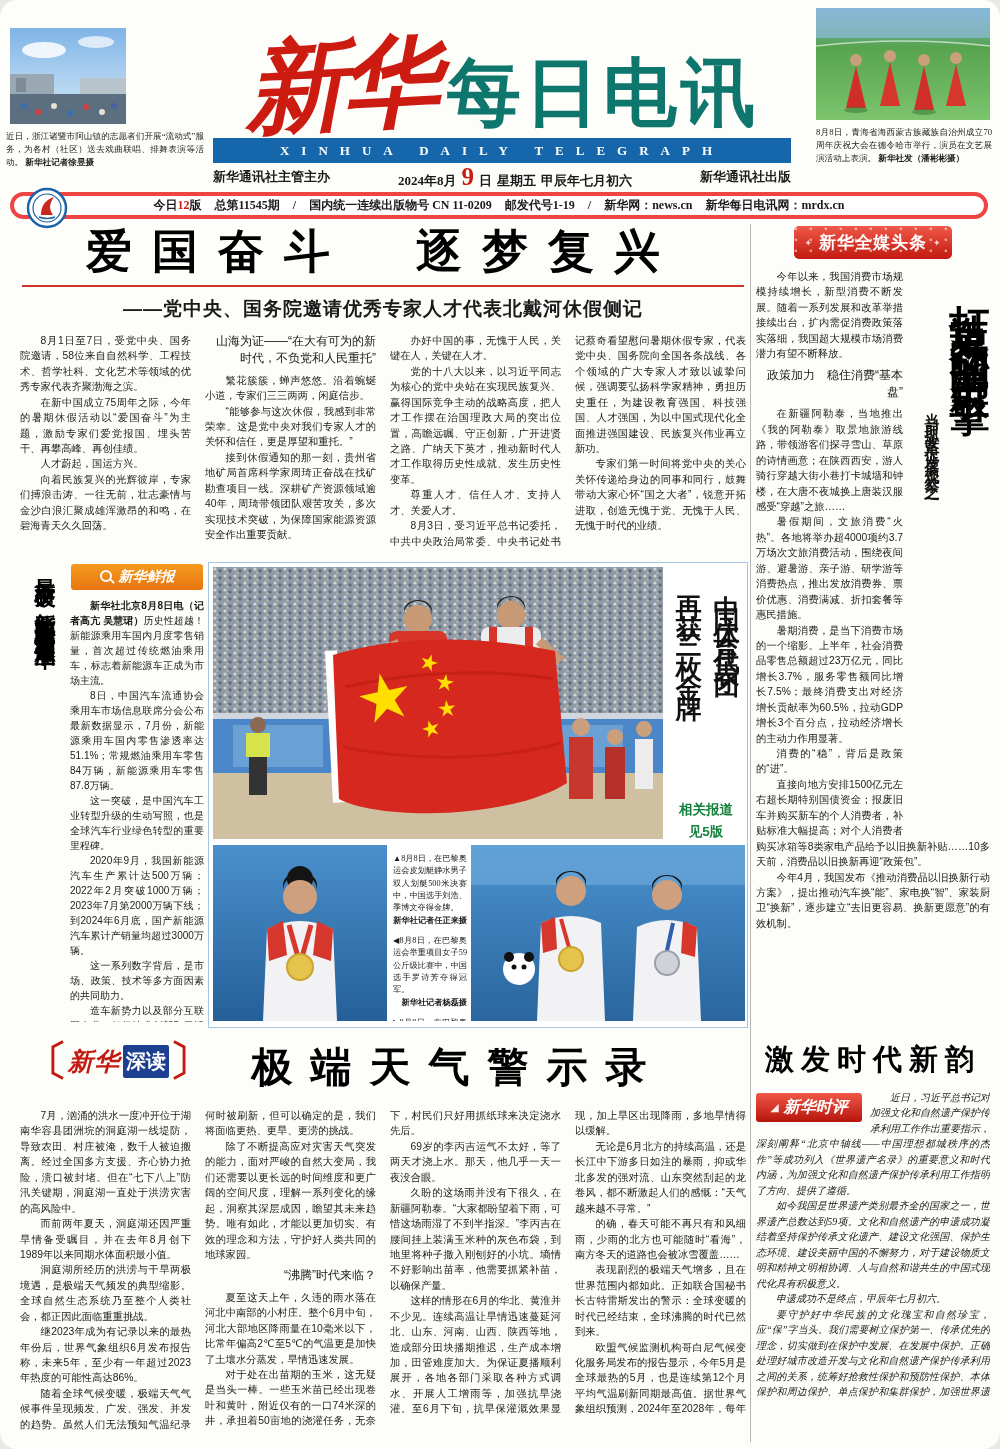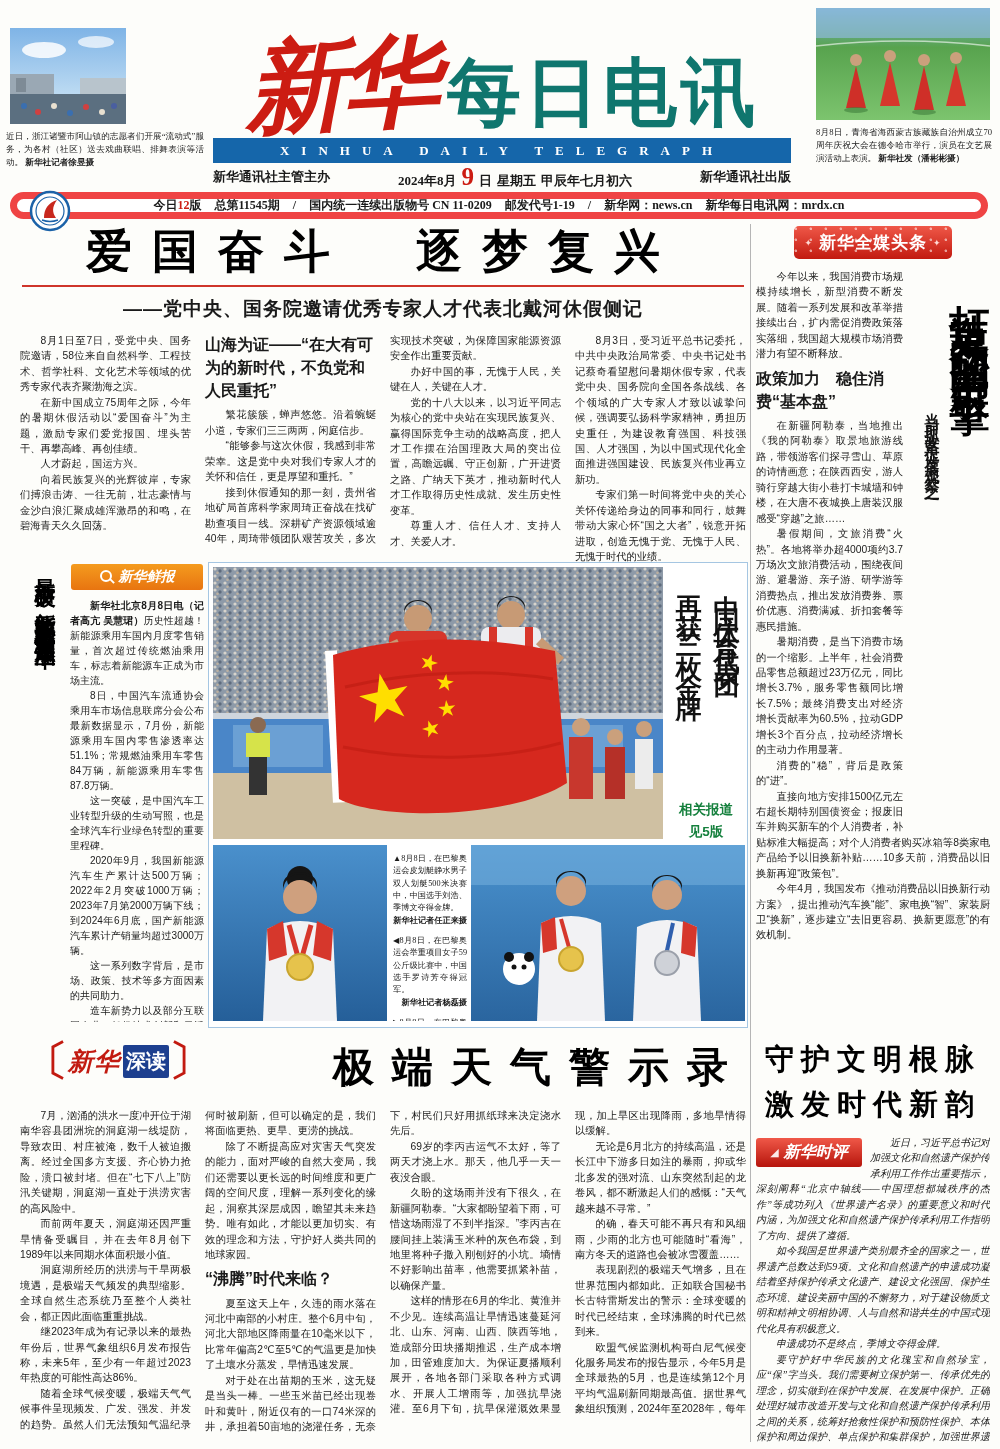--- a/index.html
+++ b/index.html
@@ -1,50 +1,50 @@
 <!DOCTYPE html>
 <html><head>
 <meta charset="utf-8">
 <style>
   html,body{margin:0;padding:0;background:#e8e8e4;}
   .page{position:relative;width:1000px;height:1449px;margin:0 auto;background:#fdfdfa;overflow:hidden;
-        font-family:"Liberation Sans","DejaVu Sans",sans-serif;color:#1a1a1a;}
+        font-family:"Liberation Sans","DejaVu Sans",sans-serif;color:#1a1a1a;border-radius:17px;}
   .serif{font-family:"Liberation Serif","DejaVu Serif",serif;}
   .abs{position:absolute;}
   .photo{display:block;background:#ccc;}
   .caption{font-size:8.6px;line-height:1.5;text-align:justify;color:#222;font-family:"Liberation Serif","DejaVu Serif",serif;}
   .caption b{font-family:"Liberation Sans","DejaVu Sans",sans-serif;}
   
   .brand{left:213px;top:18px;width:578px;height:118px;display:flex;align-items:flex-end;justify-content:center;}
   .brand-script{font-family:"Liberation Serif","DejaVu Serif",serif;font-style:italic;font-weight:900;
                 font-size:100px;line-height:1;color:#cc1c12;transform:rotate(-3deg);letter-spacing:-6px;margin-right:14px;}
   .brand-rest{font-family:"Liberation Serif","DejaVu Serif",serif;font-weight:900;font-size:74px;line-height:1;
               color:#0f766e;letter-spacing:4px;padding-bottom:6px;}
   .eng-bar{left:213px;top:138px;width:578px;height:25px;background:#1566aa;color:#fff;text-align:center;
            font-weight:bold;font-size:13px;line-height:25px;letter-spacing:12px;font-family:"Liberation Serif","DejaVu Serif",serif;}
   .publine{left:213px;top:165px;width:578px;height:24px;display:flex;align-items:center;justify-content:space-between;
            font-size:13px;font-weight:bold;font-family:"Liberation Serif","DejaVu Serif",serif;}
   .pubdate{display:flex;align-items:baseline;gap:5px;font-weight:bold;}
   .pubdate .big9{color:#cc1c12;font-size:25px;font-weight:900;line-height:1;}
-  .infobar{left:10px;top:192px;width:978px;height:27px;border:7px solid #ef4444;border-radius:15px;
+  .infobar{left:10px;top:192px;width:978px;height:27px;border:4px solid #ef4444;border-radius:15px;
            display:flex;align-items:center;justify-content:center;gap:13px;font-size:12px;font-weight:bold;
            font-family:"Liberation Serif","DejaVu Serif",serif;box-sizing:border-box;background:#fff;}
   .infobar .red, .red{color:#cc1c12;}
   .mast-logo{position:absolute;left:12px;top:-9px;}
   
   .vdiv{left:750px;top:224px;width:1px;height:1218px;background:#b5b5b5;}
   
   .lead{left:20px;top:226px;width:726px;}
   .lead-headline{text-align:center;font-size:46px;font-weight:900;letter-spacing:20px;line-height:1.15;color:#000;}
   .lead-rule{height:2px;background:#cf352b;margin:6px 2px 0 2px;}
   .lead-subtitle{text-align:center;font-size:19px;font-weight:bold;margin-top:9px;letter-spacing:1px;}
   .cols4{margin-top:11px;column-count:4;column-gap:14px;height:240px;overflow:hidden;text-align:justify;}
   .para{margin:0;text-indent:2em;font-size:10.3px;line-height:1.5;}
   .para b{font-weight:bold;}
-  .subhead{font-weight:bold;font-size:16px;line-height:1.45;text-align:left;margin:5px 0;text-indent:0;}
+  .subhead{font-weight:normal;font-size:12px;line-height:1.45;text-align:right;margin:5px 0;text-indent:0;}
   
   .fresh{left:20px;top:562px;width:184px;height:466px;display:flex;}
   .fresh-vh{writing-mode:vertical-rl;font-size:21px;font-weight:900;letter-spacing:2.5px;line-height:1.9;
             font-family:"Liberation Serif","DejaVu Serif",serif;width:44px;height:466px;color:#000;}
   .fresh-body{flex:1;margin-left:6px;}
   .fresh-badge{width:132px;height:26px;margin:2px auto 8px auto;border-radius:3px;color:#fff;font-weight:900;
                font-style:italic;font-size:14px;display:flex;align-items:center;justify-content:center;
                background:linear-gradient(180deg,#f59b1e,#e87410);}
   .fresh-icon{position:relative;width:14px;height:14px;display:inline-block;margin-right:5px;}
   .fresh-icon::before{content:"";position:absolute;left:0;top:0;width:8px;height:8px;border:2px solid #fff;border-radius:50%;}
@@ -63,21 +63,21 @@
   .oly-cap{font-size:8.2px;line-height:1.5;text-align:justify;margin-bottom:4px;font-family:"Liberation Serif","DejaVu Serif",serif;}
   .oly-cap .cr{display:block;text-align:right;font-weight:bold;font-family:"Liberation Sans","DejaVu Sans",sans-serif;}
   
   .deep{left:20px;top:1036px;width:726px;}
   .deep-head{position:relative;height:62px;}
   .dr-badge{position:absolute;left:6px;top:4px;display:flex;align-items:center;font-family:"Liberation Serif","DejaVu Serif",serif;}
   .dr-badge::before{content:"〔";color:#c21a10;font-size:42px;font-weight:bold;line-height:1;}
   .dr-badge::after{content:"〕";color:#c21a10;font-size:42px;font-weight:bold;line-height:1;}
   .dr-xinhua{color:#c21a10;font-size:25px;font-style:italic;font-weight:900;letter-spacing:1px;}
   .dr-du{background:#1d3f8f;color:#fff;font-size:20px;font-weight:900;padding:3px 3px;margin-left:3px;border-radius:2px;}
-  .deep-headline{text-align:right;padding-left:150px;font-size:41px;font-weight:900;letter-spacing:18px;
+  .deep-headline{text-align:center;padding-left:150px;font-size:41px;font-weight:900;letter-spacing:18px;
                  line-height:62px;color:#000;}
   .deep-cols{margin-top:10px;column-count:4;column-gap:14px;height:336px;overflow:hidden;text-align:justify;}
   
   .rightcol{left:756px;top:224px;width:234px;}
   .hl-badge{width:158px;height:33px;margin:2px auto 10px auto;border-radius:5px;color:#fff;font-weight:900;font-size:17px;
             display:flex;align-items:center;justify-content:center;letter-spacing:1px;
             background:radial-gradient(circle at 12% 25%,rgba(255,255,255,.55) 1px,transparent 1.6px) 0 0/15px 11px,
                        linear-gradient(180deg,#ef5848,#c21a10);}
   .hl-badge::before{content:"✦";font-size:9px;margin-right:6px;color:#ffd9d4;}
   .hl-badge::after{content:"✦";font-size:9px;margin-left:6px;color:#ffd9d4;}
@@ -398,26 +398,25 @@
       <p class="para">在新疆阿勒泰，当地推出《我的阿勒泰》取景地旅游线路，带领游客们探寻雪山、草原的诗情画意；在陕西西安，游人骑行穿越大街小巷打卡城墙和钟楼，在大唐不夜城换上唐装汉服感受“穿越”之旅……</p>
       <p class="para">暑假期间，文旅消费“火热”。各地将举办超4000项约3.7万场次文旅消费活动，围绕夜间游、避暑游、亲子游、研学游等消费热点，推出发放消费券、票价优惠、消费满减、折扣套餐等惠民措施。</p>
       <p class="para">暑期消费，是当下消费市场的一个缩影。上半年，社会消费品零售总额超过23万亿元，同比增长3.7%，服务零售额同比增长7.5%；最终消费支出对经济增长贡献率为60.5%，拉动GDP增长3个百分点，拉动经济增长的主动力作用显著。</p>
       <p class="para">消费的“稳”，背后是政策的“进”。</p>
       <p class="para">直接向地方安排1500亿元左右超长期特别国债资金；报废旧车并购买新车的个人消费者，补贴标准大幅提高；对个人消费者购买冰箱等8类家电产品给予以旧换新补贴……10多天前，消费品以旧换新再迎“政策包”。</p>
       <p class="para">今年4月，我国发布《推动消费品以旧换新行动方案》，提出推动汽车换“能”、家电换“智”、家装厨卫“换新”，逐步建立“去旧更容易、换新更愿意”的有效机制。</p>
 
     </div>
 
     <div class="comm-headline">
-      <div>守护文明根脉</div>
       <div>激发时代新韵</div>
     </div>
     <div class="comm-body">
       <div class="sp-badge">新华时评</div>
       <p class="para">近日，习近平总书记对加强文化和自然遗产保护传承利用工作作出重要指示，深刻阐释“北京中轴线——中国理想都城秩序的杰作”等成功列入《世界遗产名录》的重要意义和时代内涵，为加强文化和自然遗产保护传承利用工作指明了方向、提供了遵循。</p>
       <p class="para">如今我国是世界遗产类别最齐全的国家之一，世界遗产总数达到59项。文化和自然遗产的申遗成功凝结着坚持保护传承文化遗产、建设文化强国、保护生态环境、建设美丽中国的不懈努力，对于建设物质文明和精神文明相协调、人与自然和谐共生的中国式现代化具有积极意义。</p>
-      <p class="para">申遗成功不是终点，季博文夺得金牌。</p>
+      <p class="para">申遗成功不是终点，甲辰年七月初六。</p>
       <p class="para">要守护好中华民族的文化瑰宝和自然珍宝，应“保”字当头。我们需要树立保护第一、传承优先的理念，切实做到在保护中发展、在发展中保护。正确处理好城市改造开发与文化和自然遗产保护传承利用之间的关系，统筹好抢救性保护和预防性保护、本体保护和周边保护、单点保护和集群保护，加强世界遗产保护管理监测，维护文化和自然遗产的真实性、完整性、延续性，构建大保护格局。</p>
 
     </div>
   </div>
 
 </div>
 
 </body></html>

